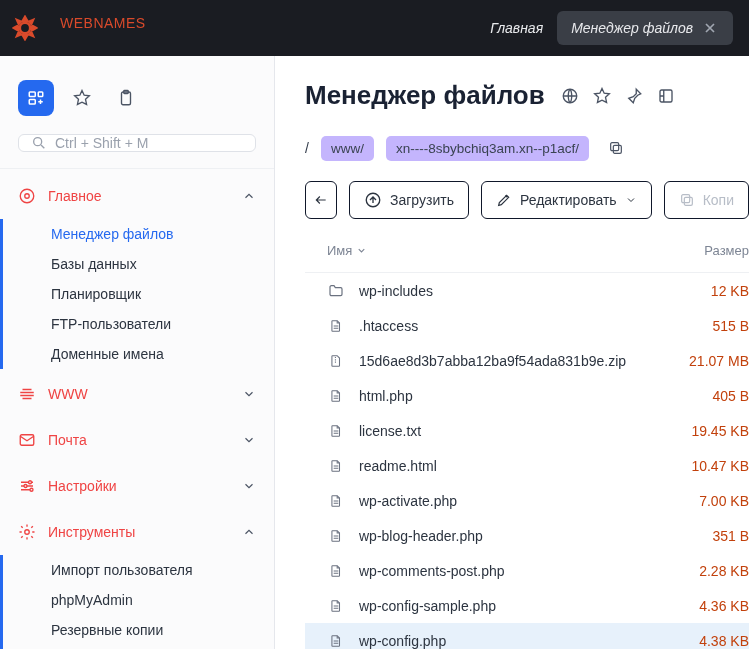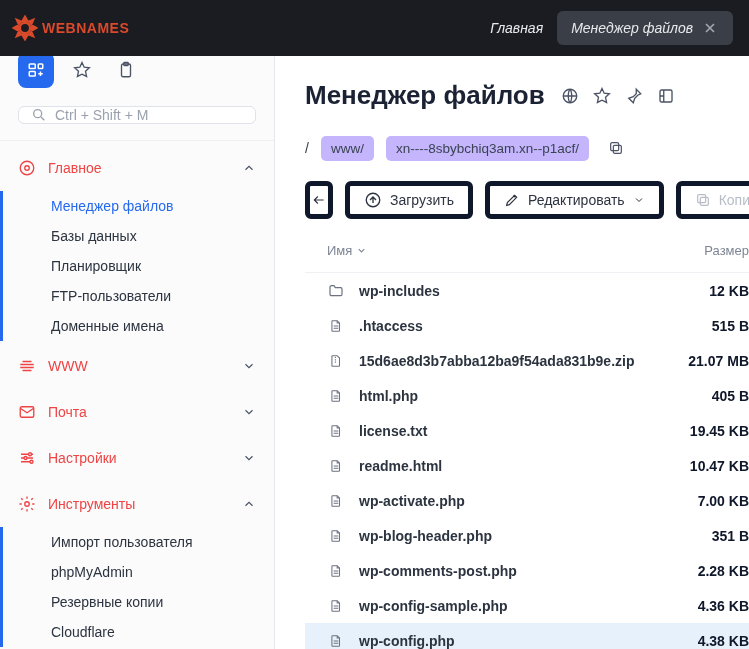--- a/index.html
+++ b/index.html
@@ -15,23 +15,22 @@
   
   .topbar {
     height: 56px;
     background: #1a1c22;
     display: flex;
     align-items: center;
     padding: 0 16px 0 12px;
   }
   .brand {
     display: flex;
-    align-items: center;
-    gap: 4px;
-    font-weight: 700;
+    gap: 22px;
+    font-weight: 400;
     font-size: 14px;
     color: #d94a2b;
     letter-spacing: 0.5px;
   }
   .brand svg { display: block; }
   .tabs {
     display: flex;
     margin-left: auto;
     align-items: center;
     font-style: italic;
@@ -55,21 +54,20 @@
   
   .layout { display:flex; height: calc(649px - 56px); }
   .sidebar {
     width: 275px;
     border-right: 1px solid #e5e7ec;
     background: #fbfbfc;
     display:flex;
     flex-direction:column;
     padding-top: 24px;
     overflow-y: hidden;
-    justify-content: flex-end;
   }
   .sidebar-top {
     display:flex;
     align-items:center;
     gap:12px;
     padding: 0 18px 18px 18px;
   }
   .pill-btn {
     width:36px; height:36px;
     border-radius:8px;
@@ -149,21 +147,21 @@
     color:#3a4352;
   }
   .copy-btn {
     width:30px;height:30px; display:flex;align-items:center;justify-content:center;
     color:#4b5464; cursor:pointer; border-radius:6px;
   }
 
   .toolbar { display:flex; gap:12px; align-items:center; margin-bottom: 10px;}
   .tbtn {
     height:38px;
-    border:5px solid #0f172a;
+    border:1px solid #0f172a;
     border-radius:6px;
     background:#fff;
     display:flex;
     align-items:center;
     gap:8px;
     padding: 0 14px;
     color:#2c3440;
     font-size:14px;
     cursor:pointer;
   }
@@ -183,25 +181,24 @@
   }
   .file-head .col-name { flex:1; display:flex; align-items:center; gap:4px;}
   .file-row {
     display:flex;
     align-items:center;
     height:35px;
     padding: 0 0 0 22px;
     font-size:14px;
     color:#2c3440;
     cursor:pointer;
-    font-weight:bold;
   }
   .file-row.sel { background:#e7f1fb; }
   .file-row .fname { display:flex; align-items:center; gap:14px; flex:1; min-width:0;}
-  .file-row .fsize { white-space:nowrap; color:#0f172a; }
+  .file-row .fsize { white-space:nowrap; color:#c2410c; }
   .ficon { width:18px; display:flex; justify-content:center; color:#6b7280; }
 
   svg { display:block; }
 </style>
 </head>
 <body>
 
 <div class="topbar">
   <div class="brand">
     <svg width="26" height="26" viewBox="0 0 100 100">

